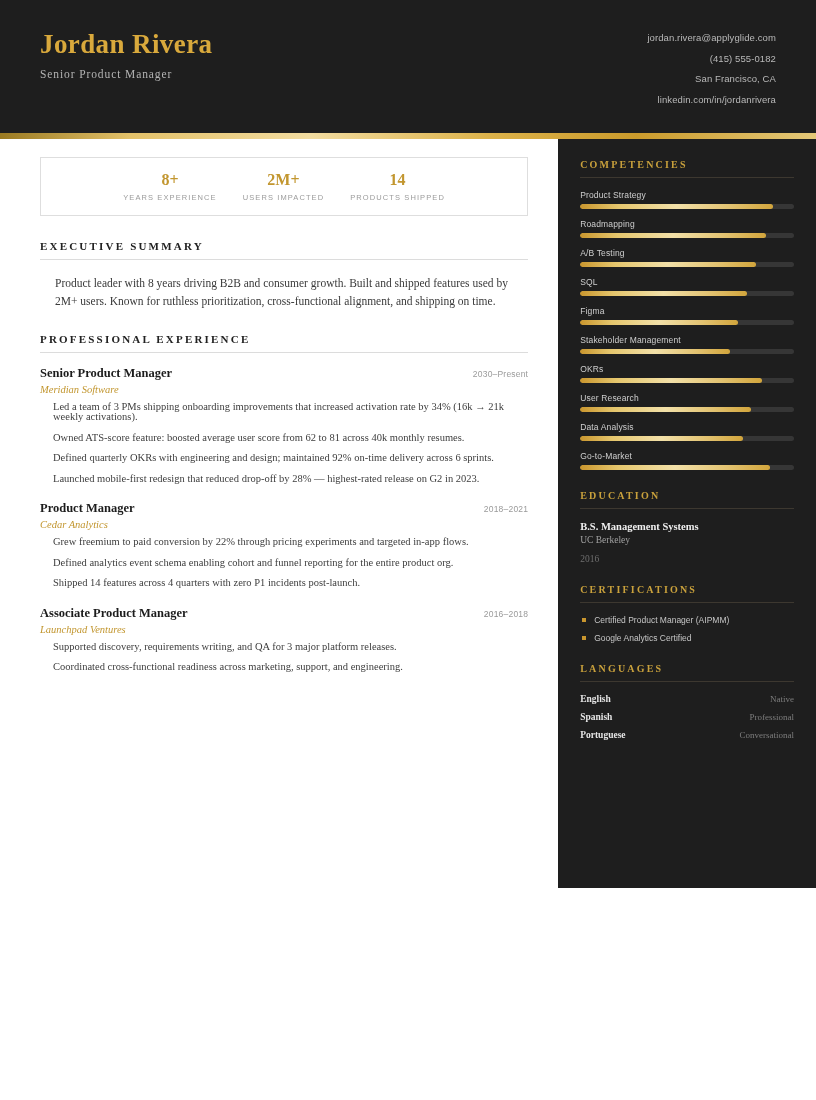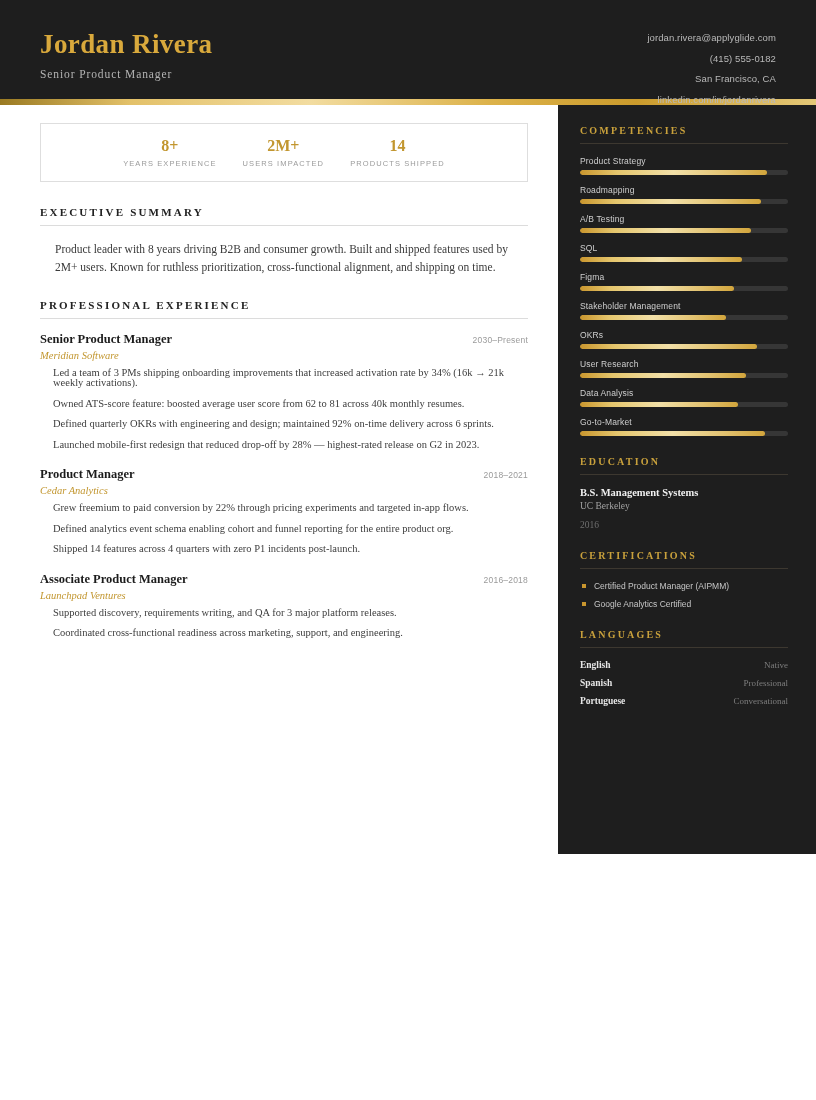--- a/index.html
+++ b/index.html
@@ -11,21 +11,21 @@
     width: 816px;
     height: 1100px;
     position: relative;
     font-family: "Liberation Serif", serif;
     overflow: hidden;
   }
 
   
   .header {
     position: relative;
-    height: 99px;
+    height: 133px;
     background: #1e1e1e;
     box-sizing: border-box;
     padding: 30px 40px 12px 40px;
   }
   .header-inner {
     display: flex;
     justify-content: space-between;
     align-items: flex-start;
   }
   .name {
@@ -71,21 +71,21 @@
   .main {
     width: 586px;
     box-sizing: border-box;
     padding: 18px 30px 0 40px;
     background: #ffffff;
   }
   .sidebar {
     width: 270px;
     box-sizing: border-box;
     background: #1e1e1e;
-    padding: 20px 28px 30px 22px;
+    padding: 20px 22px 30px 22px;
     min-height: 749px;
   }
 
   
   .stats-box {
     border: 1px solid #dedede;
     padding: 12px 0 13px 0;
     display: flex;
     justify-content: center;
     gap: 0;

